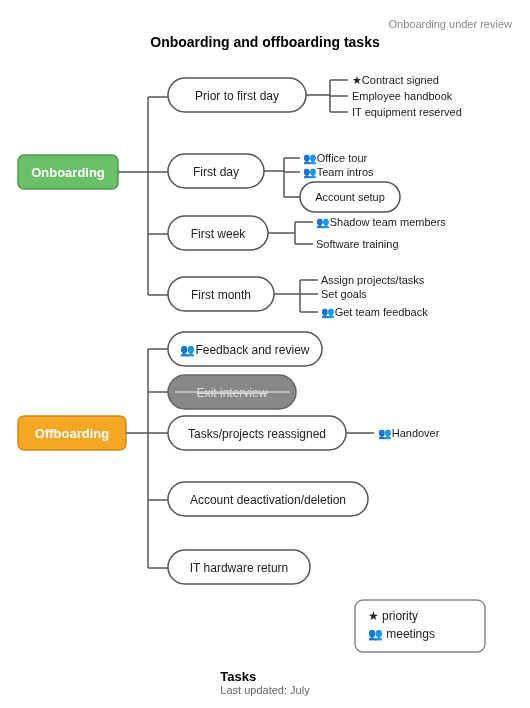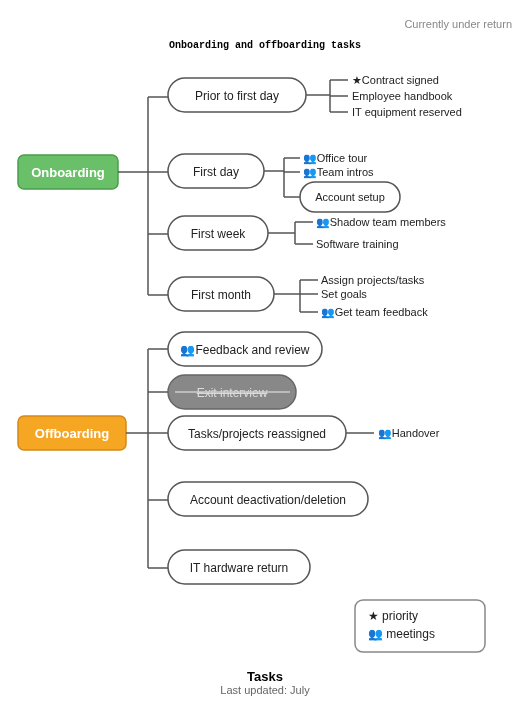--- a/index.html
+++ b/index.html
@@ -16,57 +16,56 @@
     .status-text {
       position: absolute;
       top: 18px;
       right: 18px;
       font-size: 11px;
       color: #888;
     }
 
     .main-title {
       position: absolute;
-      top: 40px;
+      top: 34px;
       left: 50%;
       transform: translateX(-50%);
       font-weight: bold;
-      font-size: 10px;
+      font-size: 14px;
       white-space: nowrap;
-      font-family: Liberation Mono, monospace;
     }
 
     svg.diagram {
       position: absolute;
       top: 0;
       left: 0;
       width: 530px;
       height: 708px;
     }
 
     .footer {
       position: absolute;
       bottom: 12px;
       left: 50%;
       transform: translateX(-50%);
-      text-align: center;
+      text-align: left;
     }
     .footer-title {
       font-weight: bold;
       font-size: 13px;
     }
     .footer-sub {
       font-size: 11px;
       color: #666;
     }
   </style>
 </head>
 <body>
 
-<span class="status-text">Currently under return</span>
+<span class="status-text">Onboarding under review</span>
 <div class="main-title">Onboarding and offboarding tasks</div>
 
 <svg class="diagram">
 
   <rect x="18" y="155" width="100" height="34" rx="6" fill="#6abf69" stroke="#4a9e4a" stroke-width="1.5"></rect>
   <text x="68" y="177" text-anchor="middle" font-size="13" font-weight="bold" fill="#fff">Onboarding</text>
 
   <line x1="118" y1="172" x2="148" y2="172" stroke="#555" stroke-width="1.5"></line>
 
   <line x1="148" y1="97" x2="148" y2="295" stroke="#555" stroke-width="1.5"></line>

